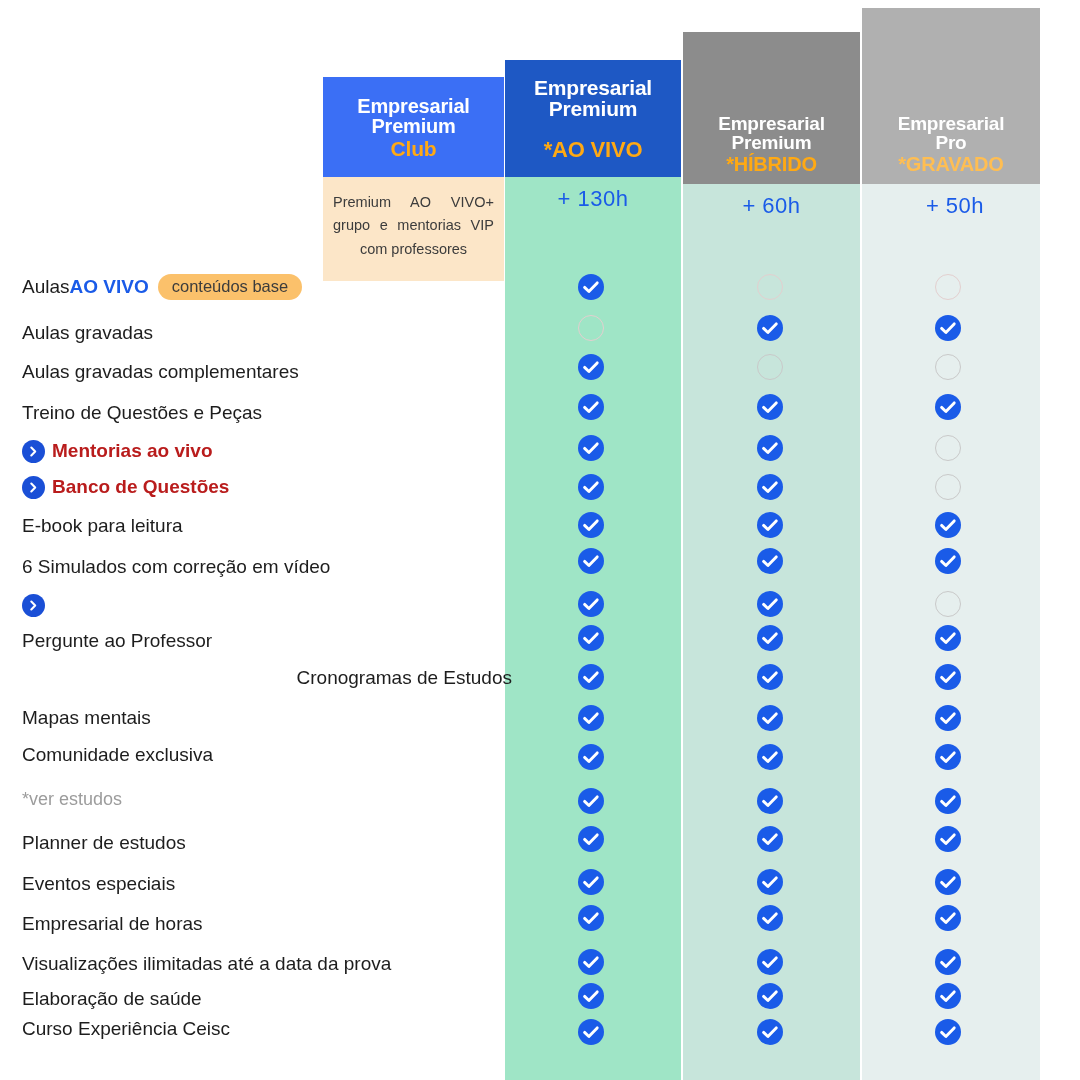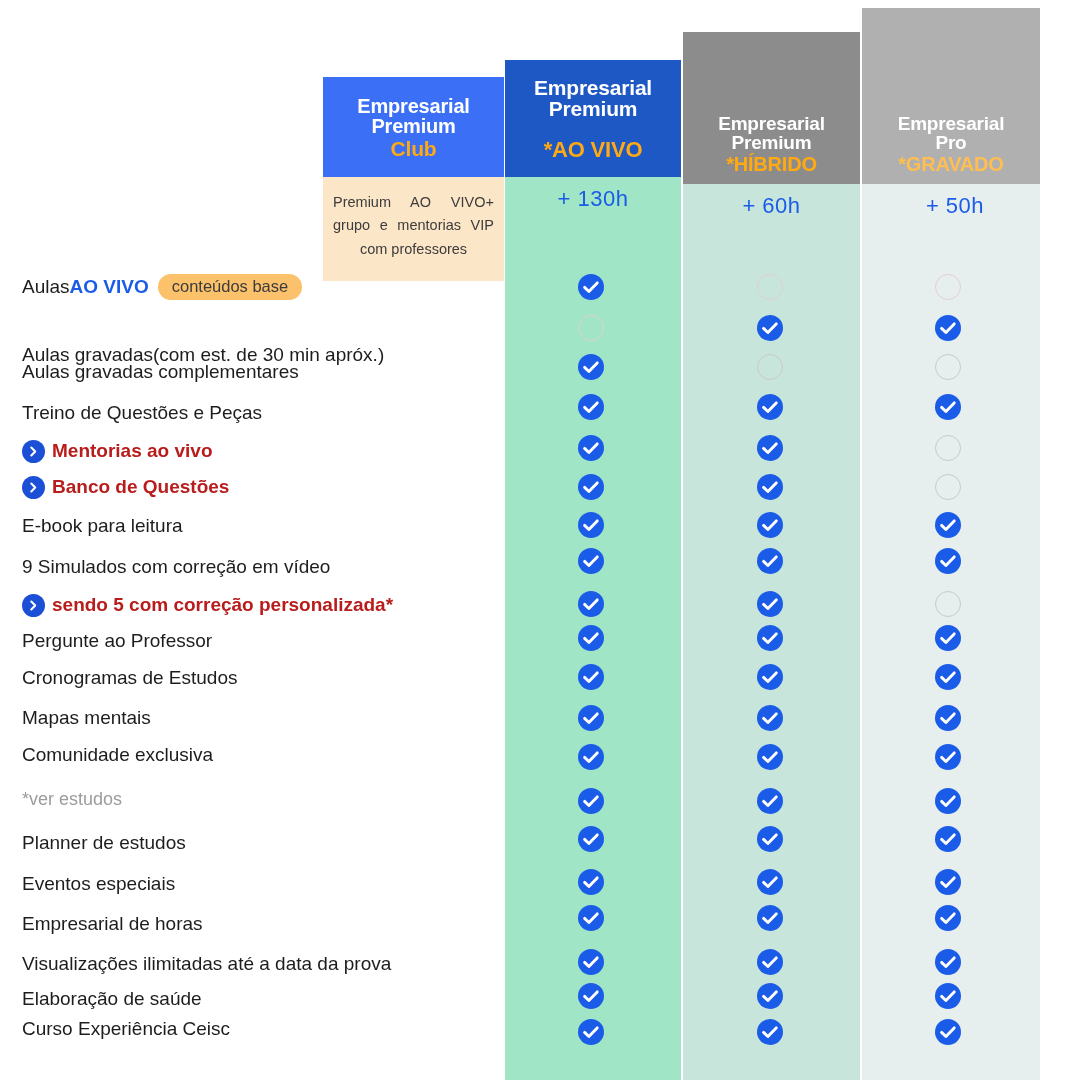--- a/index.html
+++ b/index.html
@@ -247,23 +247,22 @@
 <div class="hours" id="hours-aovivo">+ 130h</div>
 <div class="hours" id="hours-hibrido">+ 60h</div>
 <div class="hours" id="hours-pro">+ 50h</div>
 
 <div id="rows-root">
     <div class="frow" style="top: 273px;">
       <span class="flabel bold">Aulas </span>
       <span class="flabel blue">AO VIVO</span>
       <span class="pill">conteúdos base</span>
     </div>
-    <div class="frow" style="top: 319px; margin-top: 22px;">
+    <div class="frow" style="top: 319px;">
       <span class="flabel bold">Aulas gravadas</span>
-      <span class="flabel"> (com est. de 30 min apróx.)</span>
     </div>
     <div class="frow" style="top: 358px;">
       <span class="flabel">Aulas gravadas complementares</span>
     </div>
     <div class="frow" style="top: 399px;">
       <span class="flabel">Treino de Questões e Peças</span>
     </div>
     <div class="frow" style="top: 437px;">
       <span class="chev">
         <svg width="11" height="11" viewBox="0 0 11 11">
@@ -277,34 +276,33 @@
         <svg width="11" height="11" viewBox="0 0 11 11">
           <path d="M3.3 1.6 L7.2 5.5 L3.3 9.4" fill="none" stroke="#fff" stroke-width="2.1" stroke-linecap="round" stroke-linejoin="round"></path>
         </svg>
       </span>
       <span class="flabel orange">Banco de Questões</span>
     </div>
     <div class="frow" style="top: 512px;">
       <span class="flabel">E-book para leitura</span>
     </div>
     <div class="frow" style="top: 553px;">
-      <span class="flabel">9 Simulados com correção em vídeo</span>
+      <span class="flabel">6 Simulados com correção em vídeo</span>
     </div>
     <div class="frow" style="top: 591px;">
       <span class="chev">
         <svg width="11" height="11" viewBox="0 0 11 11">
           <path d="M3.3 1.6 L7.2 5.5 L3.3 9.4" fill="none" stroke="#fff" stroke-width="2.1" stroke-linecap="round" stroke-linejoin="round"></path>
         </svg>
       </span>
-      <span class="flabel orange">sendo 5 com correção personalizada*</span>
     </div>
     <div class="frow" style="top: 627px;">
       <span class="flabel">Pergunte ao Professor</span>
     </div>
-    <div class="frow" style="top: 664px;">
+    <div class="frow" style="top: 664px; justify-content: flex-end;">
       <span class="flabel">Cronogramas de Estudos</span>
     </div>
     <div class="frow" style="top: 704px;">
       <span class="flabel">Mapas mentais</span>
     </div>
     <div class="frow" style="top: 741px;">
       <span class="flabel">Comunidade exclusiva</span>
     </div>
     <div class="frow" style="top: 785px;">
       <span class="flabel grey small"> *ver estudos</span>

